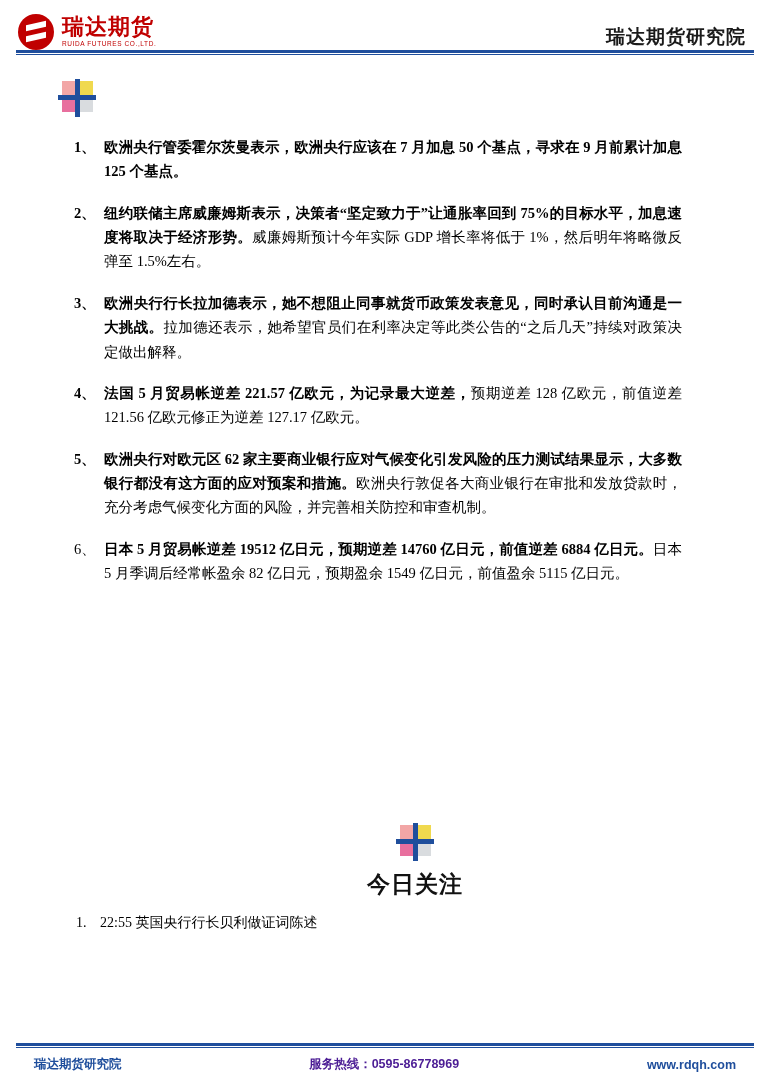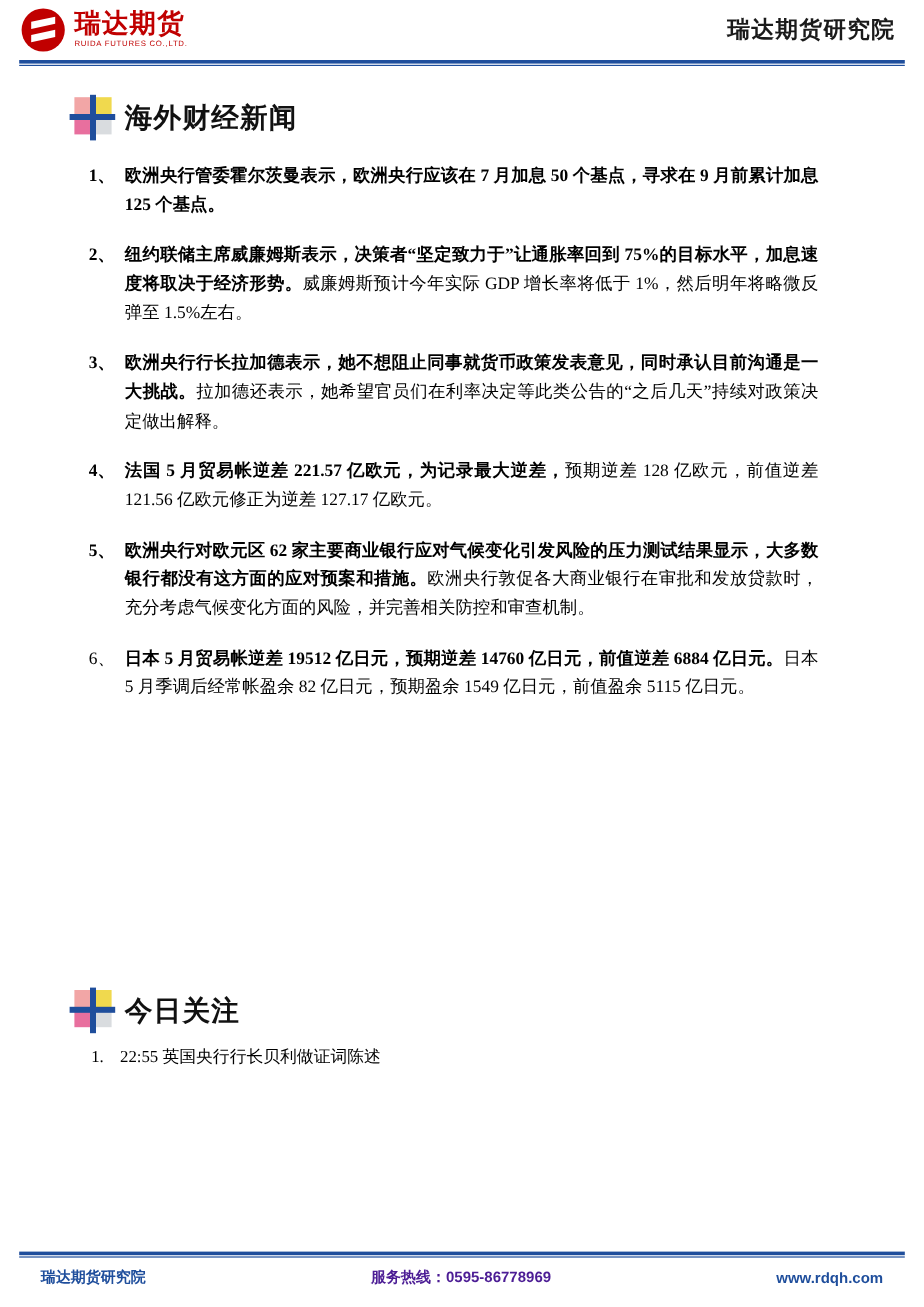--- a/index.html
+++ b/index.html
@@ -15,21 +15,21 @@
     position: relative;
     overflow: hidden;
   }
 
   
   .header {
     position: relative;
     height: 50px;
     padding: 0 18px;
     display: flex;
-    align-items: center;
+    align-items: flex-end;
     justify-content: space-between;
   }
   .brand {
     display: flex;
     align-items: center;
     gap: 8px;
   }
   .brand-logo {
     width: 36px;
     height: 36px;
@@ -236,21 +236,20 @@
 
 <div class="section">
   <div class="section-mark">
     <div class="sq sq-tl"></div>
     <div class="sq sq-tr"></div>
     <div class="sq sq-bl"></div>
     <div class="sq sq-br"></div>
     <div class="cross-v"></div>
     <div class="cross-h"></div>
   </div>
-  <div class="section-title">海外财经新闻</div>
 </div>
 
 <div class="news-list">
 
   <div class="news-item">
     <div class="news-num">1、</div>
     <div class="news-body">
       <b>欧洲央行管委霍尔茨曼表示，欧洲央行应该在 7 月加息 50 个基点，寻求在 9 月前累计加息 125 个基点。</b><span class="tail"></span>
     </div>
   </div>
@@ -285,21 +284,21 @@
 
   <div class="news-item">
     <div class="news-num plain">6、</div>
     <div class="news-body">
       <b>日本 5 月贸易帐逆差 19512 亿日元，预期逆差 14760 亿日元，前值逆差 6884 亿日元。</b><span class="tail">日本 5 月季调后经常帐盈余 82 亿日元，预期盈余 1549 亿日元，前值盈余 5115 亿日元。</span>
     </div>
   </div>
 
 </div>
 
-<div class="section" style="margin-top:240px;">
+<div class="section" style="margin-top:240px;flex-direction:column;">
   <div class="section-mark">
     <div class="sq sq-tl"></div>
     <div class="sq sq-tr"></div>
     <div class="sq sq-bl"></div>
     <div class="sq sq-br"></div>
     <div class="cross-v"></div>
     <div class="cross-h"></div>
   </div>
   <div class="section-title">今日关注</div>
 </div>

